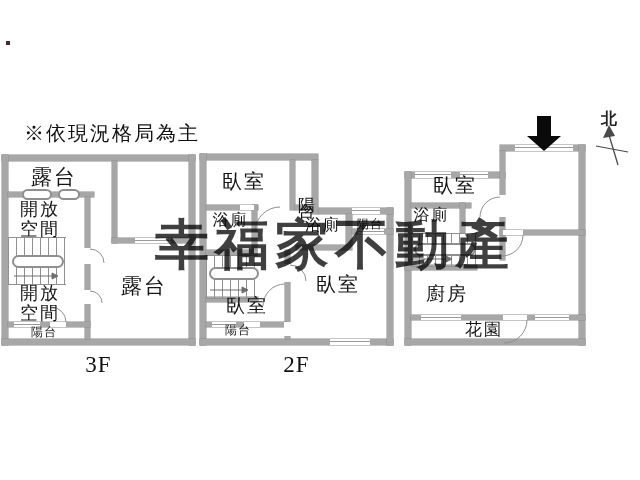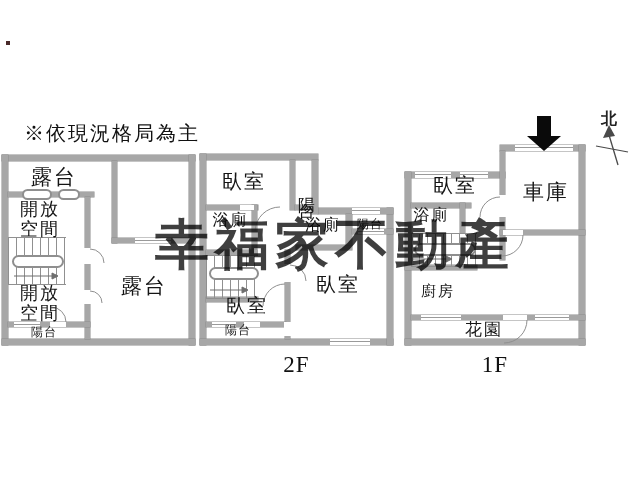--- a/index.html
+++ b/index.html
@@ -55,20 +55,21 @@
     <div class="stairs" style="left:6px;top:82px;width:58px;height:46px;"></div>
     <div class="pill" style="left:10px;top:100px;width:48px;height:9px;"></div>
 
     <div class="lbl" style="left:20px;top:11px;width:64px;font-size:21px;">露台</div>
     <div class="lbl" style="left:12px;top:44px;width:52px;font-size:18px;">開放
 空間</div>
     <div class="lbl" style="left:12px;top:128px;width:52px;font-size:18px;">開放
 空間</div>
     <div class="lbl" style="left:22px;top:171px;width:40px;font-size:12px;letter-spacing:1px;">陽台</div>
     <div class="lbl" style="left:108px;top:120px;width:68px;font-size:21px;">露台</div>
+    <div class="flabel" style="top:197px;">3F</div>
   </div>
 
   <div class="plan" style="left:200px;top:154px;width:193px;height:191px;">
     <div class="w" style="left:0;top:0;width:118px;height:6px;"></div>
     <div class="w" style="left:0;top:0;width:6px;height:191px;"></div>
     <div class="w" style="left:0;top:185px;width:193px;height:6px;"></div>
     <div class="w" style="left:187px;top:54px;width:6px;height:137px;"></div>
     <div class="w" style="left:118px;top:54px;width:75px;height:6px;"></div>
     <div class="winh" style="left:152px;top:54px;width:28px;height:6px;"></div>
     <div class="w" style="left:90px;top:6px;width:5px;height:50px;"></div>
@@ -121,25 +122,23 @@
     <div class="w" style="left:55px;top:58px;width:5px;height:30px;"></div>
     <div class="w" style="left:0;top:120px;width:72px;height:5px;"></div>
     <div class="w" style="left:6px;top:170px;width:174px;height:5px;"></div>
     <div class="winh" style="left:16px;top:170px;width:40px;height:5px;"></div>
     <div class="winh" style="left:130px;top:170px;width:34px;height:5px;"></div>
     <div style="position:absolute;left:98px;top:170px;width:24px;height:5px;background:#fff;z-index:11;"></div>
     <div class="stairs" style="left:6px;top:88px;width:66px;height:32px;"></div>
     <div class="pill" style="left:9px;top:98px;width:58px;height:9px;"></div>
 
     <div class="lbl" style="left:19px;top:29px;width:62px;font-size:20px;">臥室</div>
-    <div class="lbl" style="left:110px;top:36px;width:62px;font-size:21px;">車庫</div>
     <div class="lbl" style="left:3px;top:61px;width:47px;font-size:16px;">浴廁</div>
-    <div class="lbl" style="left:5px;top:138px;width:56px;font-size:15px;">廚房</div>
+    <div class="lbl" style="left:14px;top:138px;width:56px;font-size:19px;">廚房</div>
     <div class="lbl" style="left:56px;top:175px;width:46px;font-size:17px;">花園</div>
-    <div class="flabel" style="top:207px;">1F</div>
   </div>
 
   <div class="entry-stem"></div>
   <div class="entry-head"></div>
 
   <svg id="overlay" width="640" height="480" viewBox="0 0 640 480">
     <g stroke="#8f8f8f" fill="none" stroke-width="1">
       <path d="M 90 249 A 14 14 0 0 1 104 263"></path>
       <path d="M 90 291 A 12 12 0 0 1 102 303"></path>
       <path d="M 66 322 A 15 15 0 0 0 51 307"></path>

